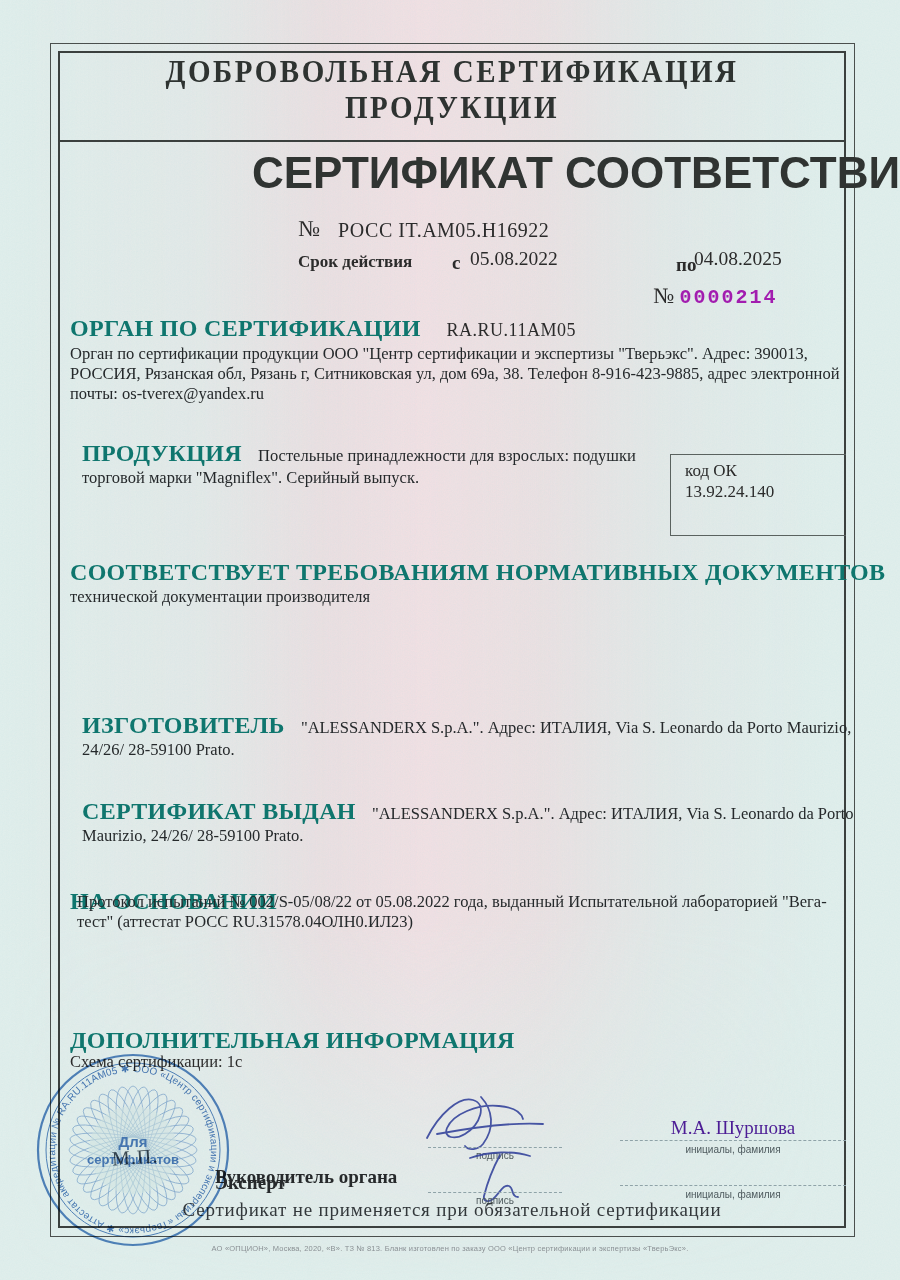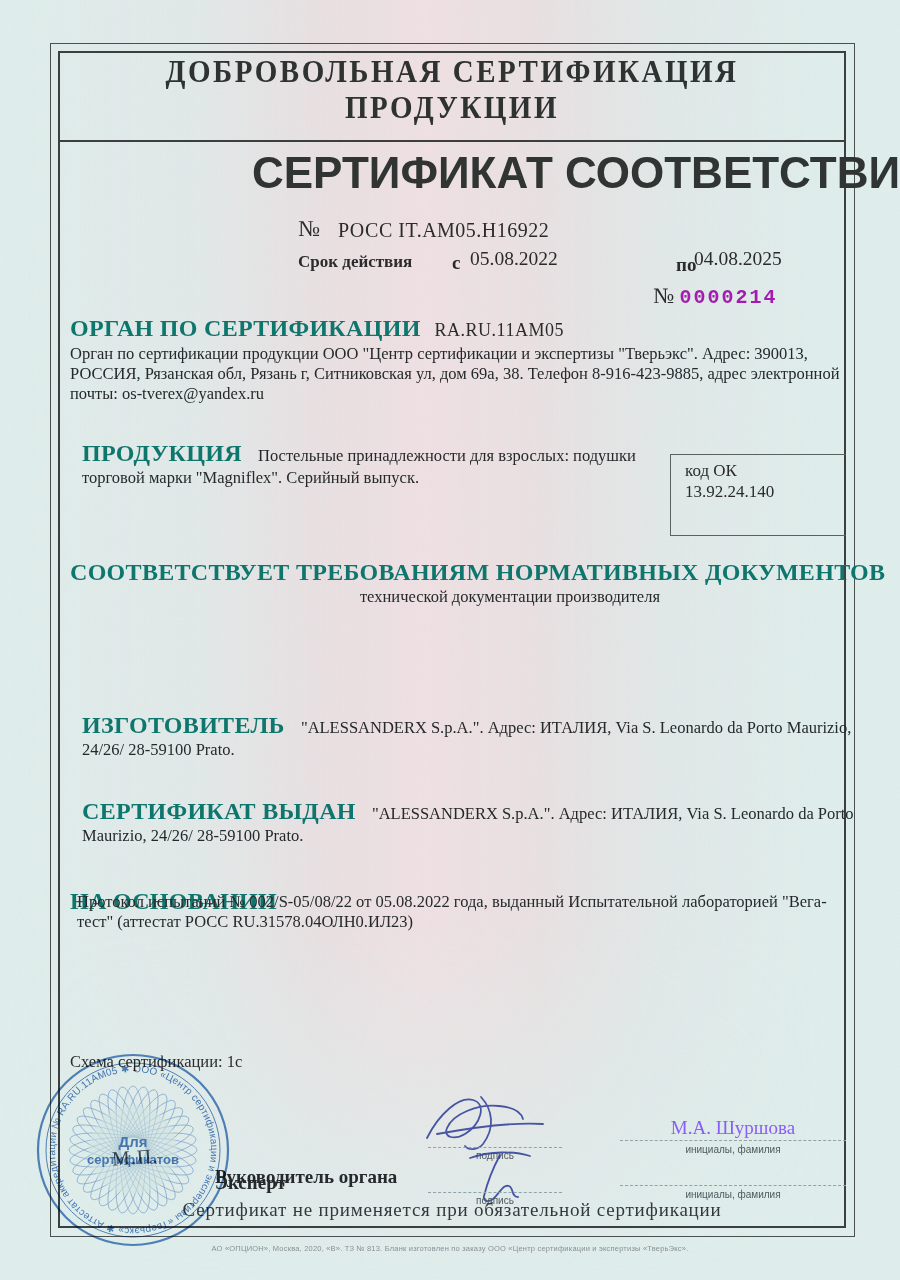--- a/index.html
+++ b/index.html
@@ -48,26 +48,26 @@
   .val-date2{left:694px; top:248px; font-size:19.5px;}
   .serial{left:653px; top:283px; font-size:22px;}
   .serial .digits{
     font-family:"Liberation Mono","DejaVu Sans Mono",monospace;
     font-size:20px; color:#a21caf; letter-spacing:2px; font-weight:bold;
   }
   .sec-h{font-size:24px; font-weight:bold; letter-spacing:.3px; color:#0f766e;}
   .sec-h.inline{margin-right:12px;}
   .body-t{font-size:16.5px; line-height:1.22; color:#25292b;}
   .organ-head{left:70px; top:315px;}
-  .organ-code{font-size:18px; margin-left:10px; font-weight:normal; letter-spacing:.5px;}
+  .organ-code{font-size:18px; margin-left:22px; font-weight:normal; letter-spacing:.5px;}
   .organ-body{left:70px; top:344px; width:778px;}
   .sec-para{margin:12px;}
   .production{left:70px; top:427px; width:600px;}
   .conf-head{left:70px; top:559px;}
-  .conf-body{left:70px; top:587px; width:590px;text-align:right;}
+  .conf-body{left:70px; top:587px; width:590px;}
   .manufacturer{left:70px; top:699px; width:786px;}
   .issued{left:70px; top:785px; width:788px;}
   .basis-head{left:70px; top:888px;}
   .basis-body{left:77px; top:892px; width:780px;}
   .add-head{left:70px; top:1027px;}
   .add-body{left:70px; top:1052px; font-size:16.5px;}
   .code-box{
     position:absolute; left:670px; width:176px;
     border:1.2px solid #5a625f; border-right:none;
     padding:6px 0 0 14px; box-sizing:border-box;
@@ -78,21 +78,21 @@
   .box-tnved{top:582px; height:66px;}
   .role{font-size:19px; font-weight:bold; color:#26292b;}
   .role1{left:215px; top:1126px;margin-top:40px;}
   .role2{left:215px; top:1172px;}
   .sig-line{border-bottom:1.6px dashed #8fa3a8; height:0;}
   .sig-line1{left:428px; top:1147px; width:134px;}
   .sig-line2{left:428px; top:1192px; width:134px;}
   .caption{font-family:"Liberation Sans","DejaVu Sans",sans-serif; font-size:10px; color:#4e5a5e; text-align:center;}
   .cap-sign1{left:428px; top:1150px; width:134px;}
   .cap-sign2{left:428px; top:1195px; width:134px;}
-  .name{font-size:19px; text-align:center; color:#8b5cf6;}
+  .name{font-size:19px; text-align:center; color:#4c1d95;}
   .name1{left:620px; top:1117px; width:226px;}
   .name2{left:620px; top:1163px; width:226px;}
   .name-line1{left:620px; top:1140px; width:226px;}
   .name-line2{left:620px; top:1185px; width:226px;}
   .cap-name1{left:620px; top:1144px; width:226px;}
   .cap-name2{left:620px; top:1189px; width:226px;}
   .sig-svg{position:absolute; pointer-events:none;}
   .sig1{left:415px; top:1092px;}
   .sig2{left:458px; top:1148px;}
   .footer-note{
@@ -169,20 +169,21 @@
   </p>
 
   <p class="abs sec-para issued body-t">
     <span class="sec-h inline">СЕРТИФИКАТ ВЫДАН</span>
     <span>"ALESSANDERX S.p.A.". Адрес: ИТАЛИЯ, Via S. Leonardo da Porto Maurizio, 24/26/ 28-59100 Prato.</span>
   </p>
 
   <div class="abs basis-head sec-h">НА ОСНОВАНИИ</div>
   <div class="abs basis-body body-t">Протокол испытаний № 002/S-05/08/22 от 05.08.2022 года, выданный Испытательной лабораторией "Вега-тест" (аттестат РОСС RU.31578.04ОЛН0.ИЛ23)</div>
 
+  <div class="abs add-head sec-h">ДОПОЛНИТЕЛЬНАЯ ИНФОРМАЦИЯ</div>
   <div class="abs add-body">Схема сертификации: 1с</div>
 
   <div class="abs mp-mark">М.П.</div>
 
   <svg class="stamp" width="200" height="200" viewBox="0 0 200 200" aria-hidden="true">
     <circle cx="100" cy="100" r="95" fill="none" stroke="#4a7fc1" stroke-width="2.2"></circle>
     <circle cx="100" cy="100" r="87" fill="none" stroke="#4a7fc1" stroke-width="1"></circle>
     <g stroke="#5d8fcd" stroke-width="0.7" fill="none" opacity="0.75">
       <ellipse cx="100" cy="100" rx="64" ry="13"></ellipse>
       <ellipse cx="100" cy="100" rx="64" ry="13" transform="rotate(10 100 100)"></ellipse>

